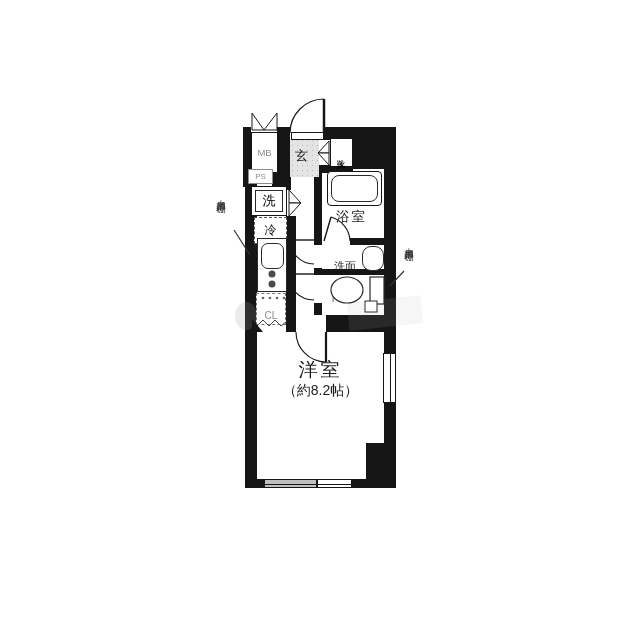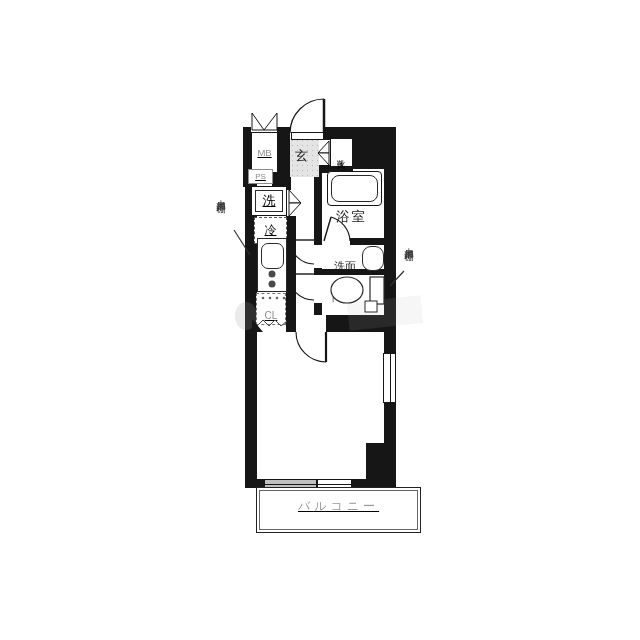--- a/index.html
+++ b/index.html
@@ -1,21 +1,21 @@
 <!DOCTYPE html>
 <html><head>
 <meta charset="utf-8">
 <style>
   html,body{margin:0;padding:0;background:#ffffff;}
   .canvas{position:relative;width:640px;height:640px;background:#ffffff;overflow:hidden;
           font-family:"Liberation Sans","DejaVu Sans",sans-serif;}
   .wall{position:absolute;background:#161616;}
   .box{position:absolute;background:#ffffff;box-sizing:border-box;}
   .label{position:absolute;color:#1a1a1a;line-height:1.05;}
-  .center{display:flex;align-items:center;justify-content:center;text-align:center;text-decoration:underline;}
+  .center{display:flex;align-items:center;justify-content:center;text-align:center;}
   .vlabel{writing-mode:vertical-rl;text-orientation:upright;}
   .muted{color:#8c8c8c;}
   svg.overlay{position:absolute;left:0;top:0;pointer-events:none;}
   .dbl-inner{position:absolute;box-sizing:border-box;}
   .hatch{background-color:#e4e4e4;
          background-image:radial-gradient(#b9b9b9 0.8px, transparent 0.9px);
          background-size:5px 5px;}
 </style>
 </head>
 <body>
@@ -78,36 +78,36 @@
   <div class="box" style="left:327px;top:171px;width:55px;height:35px;border:1.5px solid #161616;border-radius:4px;">
     <div class="dbl-inner" style="left:3px;top:3px;right:3px;bottom:3px;border:1px solid #2a2a2a;border-radius:8px;"></div>
   </div>
   <div class="label" style="left:336px;top:210px;font-size:13.5px;letter-spacing:2px;">浴室</div>
 
   <div class="label" style="left:334px;top:251px;font-size:11px;margin-top:10px;">洗面</div>
   <div class="box" style="left:362px;top:246px;width:22px;height:25px;border:1.3px solid #2a2a2a;border-radius:9px;"></div>
 
   <div class="label muted" style="left:329px;top:293px;font-size:10px;color:#555;">トイレ</div>
 
+  <div class="label center" style="left:257px;top:360px;width:127px;flex-direction:column;">
+    <span style="font-size:19px;letter-spacing:3px;">洋室</span>
+    <span style="font-size:14px;margin-top:3px;">（約8.2帖）</span>
+  </div>
 
   <div class="box" style="left:383px;top:353px;width:13px;height:50px;border:1px solid #161616;">
     <div class="dbl-inner" style="left:50%;top:0;bottom:0;width:1px;background:#161616;"></div>
   </div>
 
   <div class="box" style="left:264px;top:479px;width:53px;height:9px;border:1px solid #161616;background:#c0c0c0;">
     <div class="dbl-inner" style="left:0;right:0;top:50%;height:1px;background:#161616;"></div>
   </div>
   <div class="box" style="left:317px;top:479px;width:35px;height:9px;border:1px solid #161616;">
     <div class="dbl-inner" style="left:0;right:0;top:50%;height:1px;background:#161616;"></div>
   </div>
 
-  <div class="box center" style="left:256px;top:487px;width:165px;height:46px;border:1.5px solid #222222;">
-    <div class="dbl-inner" style="left:2px;top:2px;right:2px;bottom:2px;border:1px solid #666666;"></div>
-    <span class="muted" style="font-size:12px;letter-spacing:4px;color:#999;margin-top:-8px;">バルコニー</span>
-  </div>
 
   <div class="label vlabel" style="left:216px;top:192px;font-size:9.5px;color:#333;letter-spacing:1px;">上部吊戸棚</div>
   <div class="label vlabel" style="left:404px;top:240px;font-size:9.5px;color:#333;letter-spacing:1px;">上部吊戸棚</div>
 
   <svg class="overlay" width="640" height="640" viewBox="0 0 640 640">
 
     <ellipse cx="246" cy="316" rx="11" ry="14" fill="#9a9a9a" opacity="0.20"></ellipse>
     <rect x="348" y="299" width="74" height="28" fill="#b5b5b5" opacity="0.12" transform="rotate(-6 385 313)"></rect>
 
     <path d="M 290 133 A 34 34 0 0 1 324 99" fill="none" stroke="#161616" stroke-width="1.2"></path>

